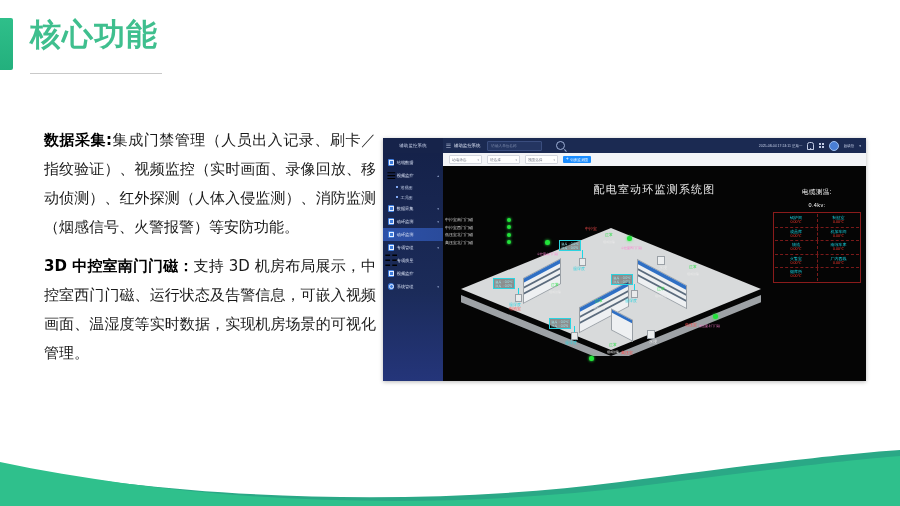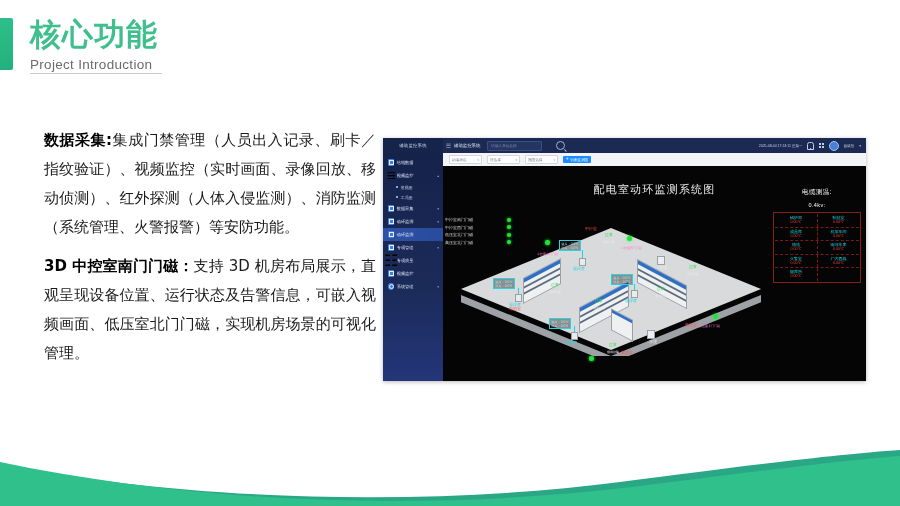--- a/index.html
+++ b/index.html
@@ -131,30 +131,29 @@
     clip-path:path("M0,22 C200,64 430,72 640,46 C780,28 850,20 900,16 L900,66 L0,66 Z");}
 </style>
 </head>
 <body>
 
 <div class="slide">
 
   <div class="accent-bar"></div>
   <div class="head-wrap">
     <div class="head-title">核心功能</div>
-    <div class="head-sub">Project Introduction</div>
   </div>
   <div class="head-rule"></div>
 
   <div class="copy">
     <p class="para">
-      <b>数据采集:</b><span>集成门禁管理（人员出入记录、刷卡／指纹验证）、视频监控（实时画面、录像回放、移动侦测）、红外探测（人体入侵监测）、消防监测（系统管理、火警报警）等安防功能。</span>
+      <b>数据采集:</b><span>集成门禁管理（人员出入记录、刷卡／指纹验证）、视频监控（实时画面、录像回放、移动侦测）、红外探测（人体入侵监测）、消防监测（烟感信号、火警报警）等安防功能。</span>
     </p>
     <p class="para">
-      <b>3D 中控室南门门磁：</b><span>支持 3D 机房布局展示，直观呈现设备位置、运行状态及告警信息，可嵌入视频画面、低压室北门门磁，实现机房场景的可视化管理。</span>
+      <b>3D 中控室南门门磁：</b><span>支持 3D 机房布局展示，中控室西门门磁、运行状态及告警信息，可嵌入视频画面、温湿度等实时数据，实现机房场景的可视化管理。</span>
     </p>
   </div>
 
   <div class="shot">
 
     <div class="topbar">
       <div class="brand">辅助监控系统</div>
       <div class="tb-ham">☰</div>
       <div class="tb-sys">辅助监控系统</div>
       <div class="tb-search">请输入单位名称</div>

